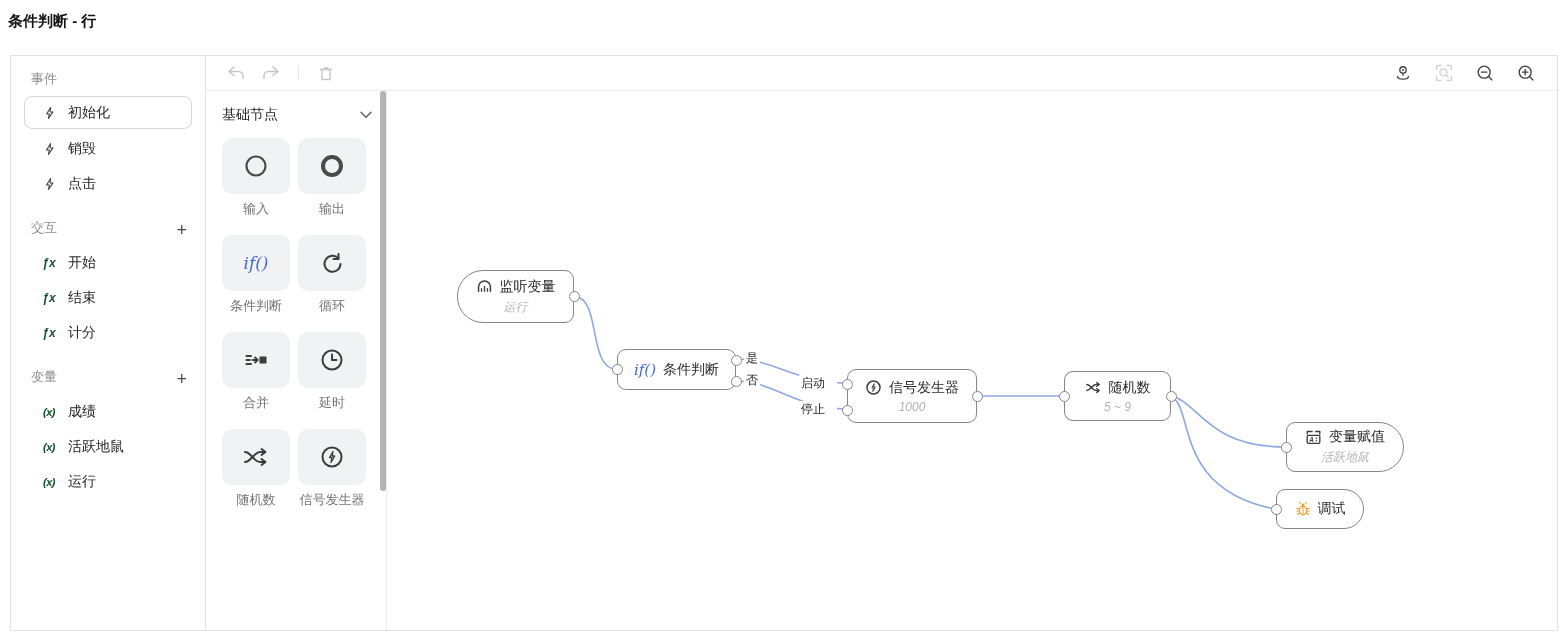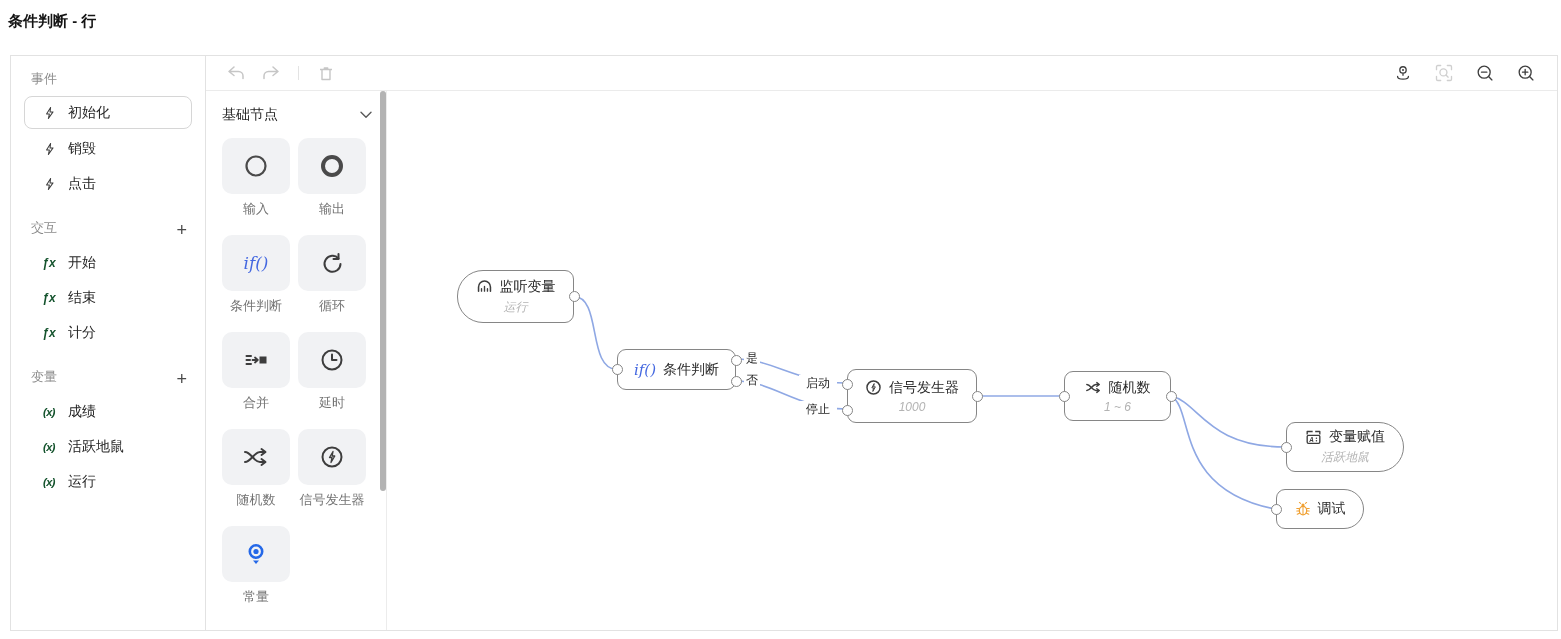--- a/index.html
+++ b/index.html
@@ -69,21 +69,21 @@
   .port {
     position:absolute; width:11px; height:11px; border-radius:50%;
     background:#fff; border:1.5px solid #868686; z-index:3;
   }
   .port.left { left:-6.5px; } .port.right { right:-6.5px; }
   .port.mid { top:50%; margin-top:-5.5px; }
   .port-label {
     position:absolute; z-index:2; font-size:12px; color:#262626; background:#fff;
     line-height:16px; padding:0 2px; white-space:nowrap;
   }
-  .pl-right { width:38px; text-align:center; }
+  .pl-right { width:38px; text-align:left; }
 
   #node-listen    { left:70px;  top:179px; width:117px; height:53px; border-radius:26px 9px 9px 26px; }
   #node-condition { left:230px; top:258px; width:119px; height:41px; border-radius:9px; }
   #node-signal    { left:460px; top:278px; width:130px; height:54px; border-radius:9px; }
   #node-random    { left:677px; top:280px; width:107px; height:50px; border-radius:9px; }
   #node-assign    { left:899px; top:331px; width:118px; height:50px; border-radius:9px 25px 25px 9px; }
   #node-debug     { left:889px; top:398px; width:88px;  height:40px; border-radius:9px 20px 20px 9px; }
 
   #lbl-yes   { left:357px; top:259px; }
   #lbl-no    { left:357px; top:281px; }
@@ -293,30 +293,20 @@
           <div class="pal-cell">
             <div class="pal-card">
                 <svg width="26" height="26" viewBox="0 0 26 26">
                   <circle cx="13" cy="13" r="9.5" fill="none" stroke="#3d3d3d" stroke-width="2"></circle>
                   <path d="M14 7.5 L10.5 13.5 H13 L12 18.5 L15.8 12 H13.2 Z" fill="none" stroke="#3d3d3d" stroke-width="1.3" stroke-linejoin="round"></path>
                 </svg>
               </div>
             <div class="pal-label">信号发生器</div>
           </div>
 
-          <div class="pal-cell">
-            <div class="pal-card">
-                <svg width="26" height="26" viewBox="0 0 26 26">
-                  <circle cx="13" cy="10.5" r="6.2" fill="none" stroke="#2468e8" stroke-width="2.6"></circle>
-                  <circle cx="13" cy="10.5" r="2.6" fill="#2468e8"></circle>
-                  <path d="M10 19.5 H16 L13 23 Z" fill="#2468e8"></path>
-                </svg>
-              </div>
-            <div class="pal-label">常量</div>
-          </div>
         </div>
 
         <div class="pal-scrollbar"></div>
       </div>
 
       <div class="canvas">
 
         <svg class="wires" width="1170" height="540" viewBox="0 0 1170 540">
           <path d="M187 205.5 C215 205.5 200 278.5 230 278.5" fill="none" stroke="#8fa8e4" stroke-width="1.6"></path>
           <path d="M349 268 C386 268 410 292 459 292" fill="none" stroke="#8fa8e4" stroke-width="1.6"></path>
@@ -370,21 +360,21 @@
         <div class="fnode" id="node-random">
           <div class="trow">
             <svg width="17" height="15" viewBox="0 0 28 24">
                 <path d="M3 7 C9 7 12 17 18 17 H22" fill="none" stroke="#3d3d3d" stroke-width="2.4" stroke-linecap="round"></path>
                 <path d="M3 17 C9 17 12 7 18 7 H22" fill="none" stroke="#3d3d3d" stroke-width="2.4" stroke-linecap="round"></path>
                 <path d="M19.5 4 L23.5 7 L19.5 10" fill="none" stroke="#3d3d3d" stroke-width="2.4" stroke-linecap="round" stroke-linejoin="round"></path>
                 <path d="M19.5 14 L23.5 17 L19.5 20" fill="none" stroke="#3d3d3d" stroke-width="2.4" stroke-linecap="round" stroke-linejoin="round"></path>
               </svg>
             <span>随机数</span>
           </div>
-          <div class="sub">1 ~ 6</div>
+          <div class="sub">5 ~ 9</div>
           <span class="port left mid"></span>
           <span class="port right mid"></span>
         </div>
 
         <div class="fnode" id="node-assign">
           <div class="trow">
             <svg width="17" height="16" viewBox="0 0 20 19">
                 <path d="M2.5 6.5 V3 H9 M12 3 H17.5 V6.5" fill="none" stroke="#3d3d3d" stroke-width="1.6" stroke-linejoin="round"></path>
                 <rect x="2.5" y="7.5" width="15" height="9.5" rx="1.5" fill="none" stroke="#3d3d3d" stroke-width="1.6"></rect>
                 <text x="5" y="15.2" font-size="7.5" font-style="italic" font-weight="bold" fill="#3d3d3d">A</text>

